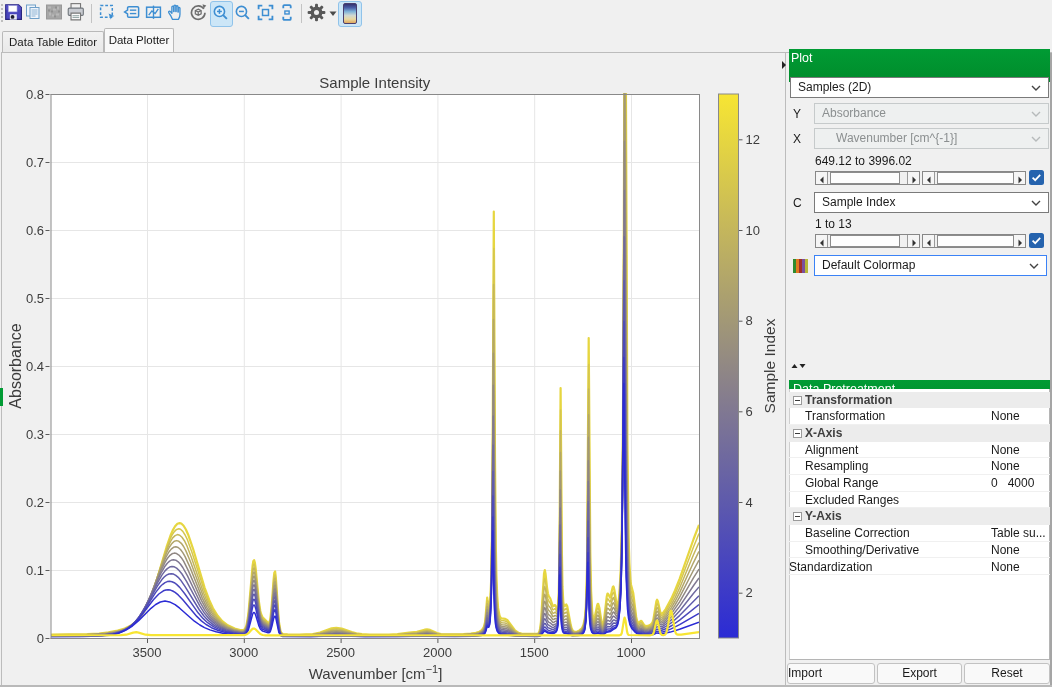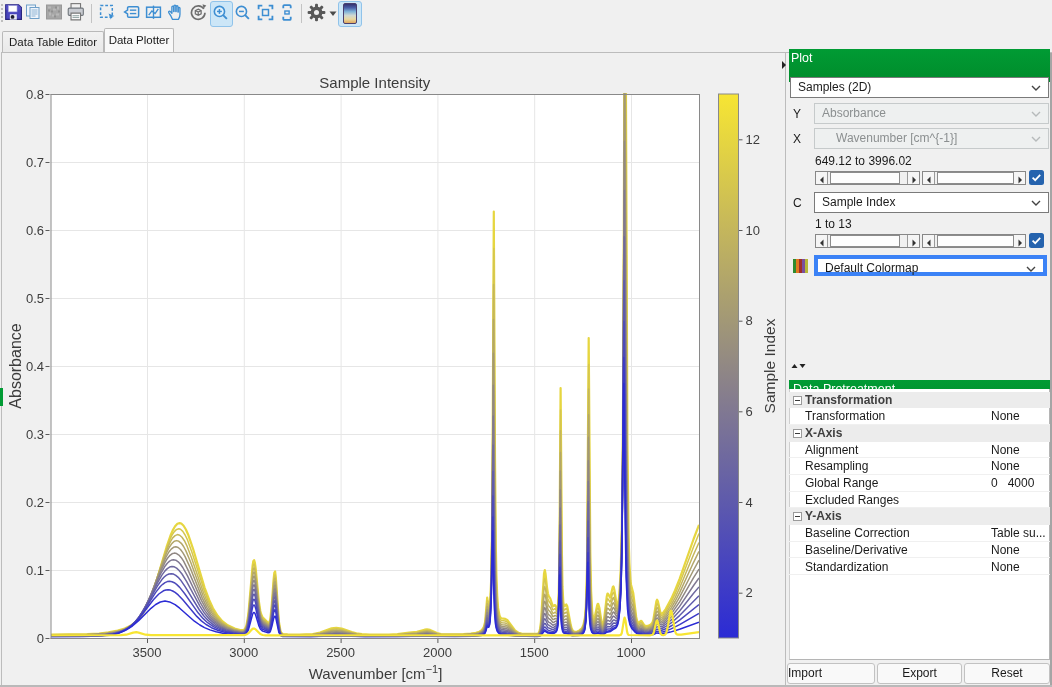--- a/index.html
+++ b/index.html
@@ -304,21 +304,21 @@
 <div style="position:absolute;left:1029px;top:233px;width:15px;height:15px;background:#2563ae;border-radius:2.5px"><svg width="15" height="15" viewBox="0 0 15 15">
       <path d="M3.6 7.6 l2.6 2.6 5-5.4" fill="none" stroke="#fff" stroke-width="1.7"></path>
     </svg></div>
 <div style="position:absolute;left:793px;top:259px;width:15px;height:14px">
     <div style="position:absolute;left:0px;top:0;width:3px;height:14px;background:#2e8b2e"></div>
     <div style="position:absolute;left:3px;top:0;width:3px;height:14px;background:#e07820"></div>
     <div style="position:absolute;left:6px;top:0;width:3px;height:14px;background:#a03028"></div>
     <div style="position:absolute;left:9px;top:0;width:3px;height:14px;background:#7a4f9e"></div>
     <div style="position:absolute;left:12px;top:0;width:3px;height:14px;background:#b8b838"></div>
   </div>
-<div style="position:absolute;left:814px;top:255px;width:233px;height:21px;background:#fff;border:4px solid #3b82f6;color:#1a1a1a;box-sizing:border-box;font-size:12px;line-height:19px;padding-left:7px">Default Colormap<svg style="position:absolute;right:7px;top:7px" width="10" height="7" viewBox="0 0 10 7">
+<div style="position:absolute;left:814px;top:255px;width:233px;height:21px;background:#fff;border:1px solid #3b82f6;color:#1a1a1a;box-sizing:border-box;font-size:12px;line-height:19px;padding-left:7px">Default Colormap<svg style="position:absolute;right:7px;top:7px" width="10" height="7" viewBox="0 0 10 7">
       <path d="M1 1 l4 4 4 -4" fill="none" stroke="#444" stroke-width="1.4"></path>
     </svg></div>
 <svg style="position:absolute;left:791px;top:363px" width="16" height="6" viewBox="0 0 16 6">
     <path d="M0.5 5 L3.5 1 L6.5 5 z" fill="#222"></path>
     <path d="M8.5 1 L11.5 5 L14.5 1 z" fill="#222"></path>
   </svg>
 <div style="position:absolute;left:789px;top:380px;width:263px;height:27px;background:linear-gradient(#019b34,#008c2b);color:#fff;font-size:12.5px;line-height:19px;padding-left:4px;box-sizing:border-box">Data Pretreatment</div>
 <div style="position:absolute;left:789px;top:389px;width:261px;height:271px;background:#fff;border-left:1px solid #cfcfcf;border-right:1px solid #b5b5b5;border-bottom:1px solid #b5b5b5;box-sizing:border-box"></div>
 <div style="position:absolute;left:789px;top:391.5px;width:263px;height:16.7px;background:#ececec;font-size:12px;font-weight:bold;color:#3f3f3f;line-height:16.7px;padding-left:16px;box-sizing:border-box">Transformation</div>
 <div style="position:absolute;left:792.5px;top:395.5px;width:9px;height:9px;background:#fff;border:1px solid #9a9a9a;box-sizing:border-box">
@@ -336,20 +336,20 @@
 <div style="position:absolute;left:991px;top:458.3px;font-size:12px;color:#1a1a1a;line-height:16.7px">None</div>
 <div style="position:absolute;left:789px;top:475.0px;width:263px;height:16.7px;border-bottom:1px solid #f0f0f0;font-size:12px;color:#1a1a1a;line-height:16.7px;padding-left:16px;box-sizing:border-box">Global Range</div>
 <div style="position:absolute;left:991px;top:475.0px;font-size:12px;color:#1a1a1a;line-height:16.7px">0&nbsp;&nbsp;&nbsp;4000</div>
 <div style="position:absolute;left:789px;top:491.7px;width:263px;height:16.7px;border-bottom:1px solid #f0f0f0;font-size:12px;color:#1a1a1a;line-height:16.7px;padding-left:16px;box-sizing:border-box">Excluded Ranges</div>
 <div style="position:absolute;left:789px;top:508.4px;width:263px;height:16.7px;background:#ececec;font-size:12px;font-weight:bold;color:#3f3f3f;line-height:16.7px;padding-left:16px;box-sizing:border-box">Y-Axis</div>
 <div style="position:absolute;left:792.5px;top:512.4px;width:9px;height:9px;background:#fff;border:1px solid #9a9a9a;box-sizing:border-box">
     <div style="position:absolute;left:1px;top:3px;width:5px;height:1px;background:#3a3a3a"></div>
   </div>
 <div style="position:absolute;left:789px;top:525.1px;width:263px;height:16.7px;border-bottom:1px solid #f0f0f0;font-size:12px;color:#1a1a1a;line-height:16.7px;padding-left:16px;box-sizing:border-box">Baseline Correction</div>
 <div style="position:absolute;left:991px;top:525.1px;font-size:12px;color:#1a1a1a;line-height:16.7px">Table su...</div>
-<div style="position:absolute;left:789px;top:541.8px;width:263px;height:16.7px;border-bottom:1px solid #f0f0f0;font-size:12px;color:#1a1a1a;line-height:16.7px;padding-left:16px;box-sizing:border-box">Baseline/Derivative</div>
+<div style="position:absolute;left:789px;top:541.8px;width:263px;height:16.7px;border-bottom:1px solid #f0f0f0;font-size:12px;color:#1a1a1a;line-height:16.7px;padding-left:16px;box-sizing:border-box">Smoothing/Derivative</div>
 <div style="position:absolute;left:991px;top:541.8px;font-size:12px;color:#1a1a1a;line-height:16.7px">None</div>
-<div style="position:absolute;left:789px;top:558.5px;width:263px;height:16.7px;border-bottom:1px solid #f0f0f0;font-size:12px;color:#1a1a1a;line-height:16.7px;padding-left:16px;box-sizing:border-box">Standardization</div>
+<div style="position:absolute;left:789px;top:558.5px;width:263px;height:16.7px;border-bottom:1px solid #f0f0f0;font-size:12px;color:#1a1a1a;line-height:16.7px;box-sizing:border-box">Standardization</div>
 <div style="position:absolute;left:991px;top:558.5px;font-size:12px;color:#1a1a1a;line-height:16.7px">None</div>
 <div style="position:absolute;left:787px;top:663px;width:88px;height:21px;background:#f9f9f9;border:1px solid #c2c2c2;border-radius:3px;box-sizing:border-box;text-align:left;font-size:12px;color:#1a1a1a;line-height:19px">Import</div>
 <div style="position:absolute;left:877px;top:663px;width:85px;height:21px;background:#f9f9f9;border:1px solid #c2c2c2;border-radius:3px;box-sizing:border-box;text-align:center;font-size:12px;color:#1a1a1a;line-height:19px">Export</div>
 <div style="position:absolute;left:964px;top:663px;width:86px;height:21px;background:#f9f9f9;border:1px solid #c2c2c2;border-radius:3px;box-sizing:border-box;text-align:center;font-size:12px;color:#1a1a1a;line-height:19px">Reset</div>
 <div style="position:absolute;left:1050px;top:53px;width:2px;height:634px;background:#a5a5a5"></div>
 <div style="position:absolute;left:0px;top:685px;width:1052px;height:2px;background:#b9b9b9"></div>
 </body></html>

